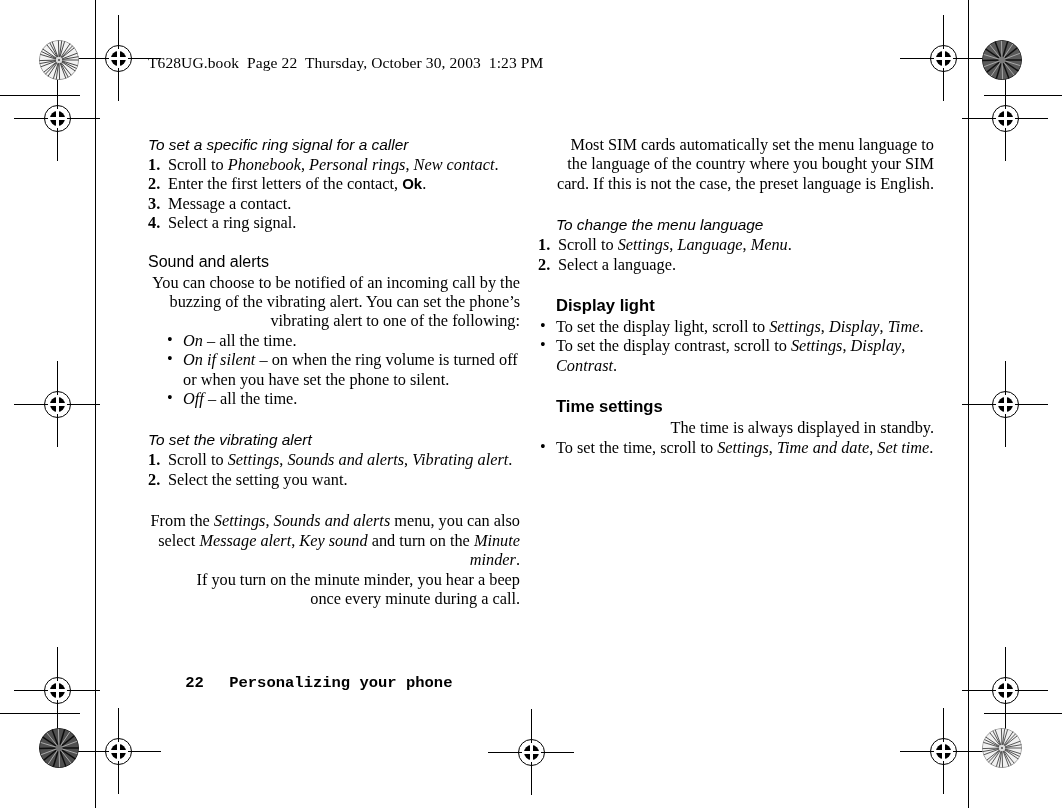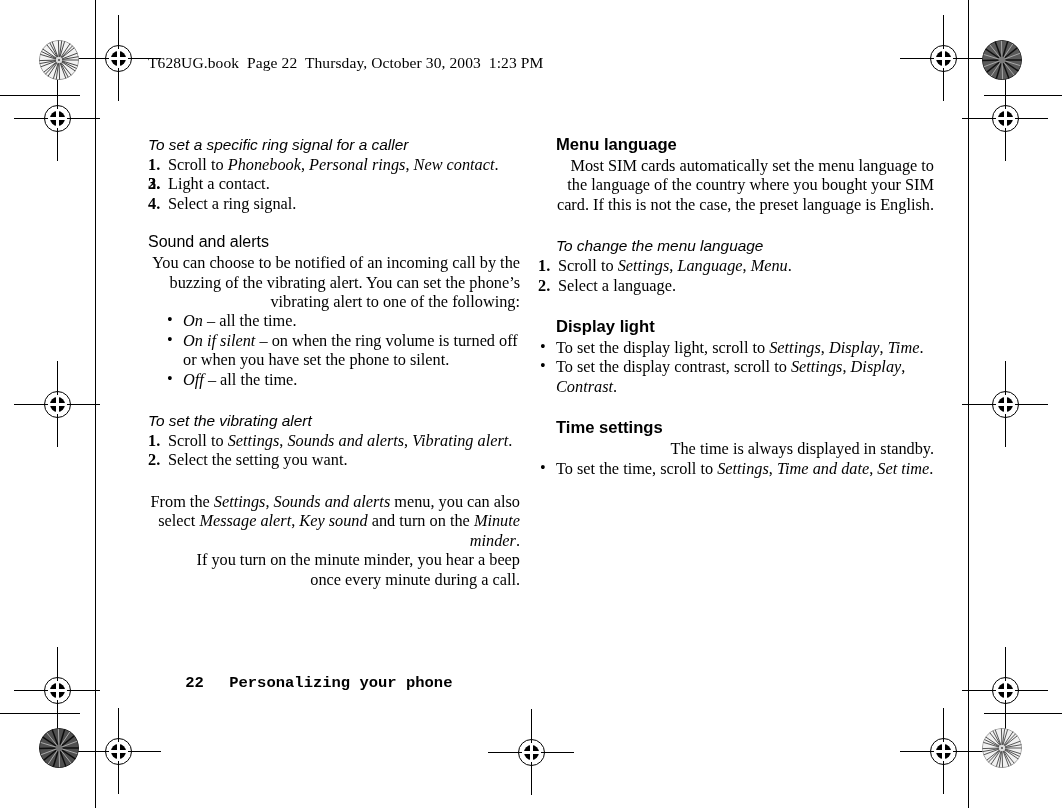--- a/index.html
+++ b/index.html
@@ -437,24 +437,25 @@
 
     <div class="proc-head">To set a specific ring signal for a caller</div>
 
     <ol class="steps">
       <li>
         <span class="num">1.</span>
         <span><span>Scroll to </span><i>Phonebook</i><span>, </span><i>Personal rings</i><span>, </span><i>New contact</i><span>.</span></span>
       </li>
       <li>
         <span class="num">2.</span>
+        <span><span>Enter the first letters of the contact, </span><b class="ui">Ok</b><span>.</span></span>
       </li>
       <li>
         <span class="num">3.</span>
-        <span>Light a contact.</span>
+        <span>Message a contact.</span>
       </li>
       <li>
         <span class="num">4.</span>
         <span>Select a ring signal.</span>
       </li>
     </ol>
 
     <div class="gap-m"></div>
 
     <div class="sec-head-plain">Sound and alerts</div>
@@ -492,21 +493,20 @@
 
     <div class="gap-l"></div>
 
     <p class="body"><span>From the </span><i>Settings</i><span>, </span><i>Sounds and alerts</i><span> menu, you can also select </span><i>Message alert</i><span>, </span><i>Key sound</i><span> and turn on the </span><i>Minute minder</i><span>.</span></p>
 
     <p class="body indent">If you turn on the minute minder, you hear a beep once every minute during a call.</p>
   </div>
 
   <div class="col col-right">
 
-    <div class="sec-head-bold">Menu language</div>
     <p class="body">Most SIM cards automatically set the menu language to the language of the country where you bought your SIM card. If this is not the case, the preset language is English.</p>
 
     <div class="gap-l"></div>
 
     <div class="proc-head">To change the menu language</div>
 
     <ol class="steps" style="margin-left:-18px;">
       <li>
         <span class="num">1.</span>
         <span><span>Scroll to </span><i>Settings</i><span>, </span><i>Language</i><span>, </span><i>Menu</i><span>.</span></span>

